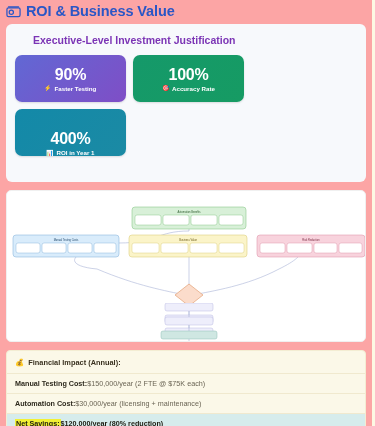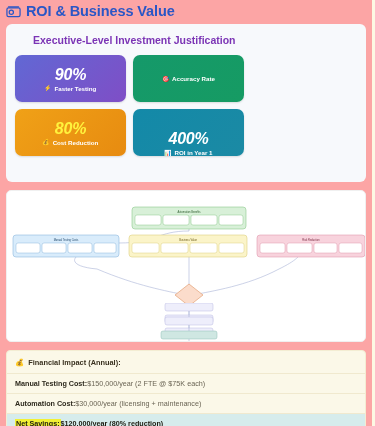--- a/index.html
+++ b/index.html
@@ -43,21 +43,21 @@
   }
   .cards { display: flex; flex-wrap: wrap; gap: 7px; }
   .card {
     width: 111px; height: 47px;
     border-radius: 7px;
     display: flex; flex-direction: column;
     align-items: center; justify-content: center;
     gap: 1px;
     box-shadow: 0 1px 2px rgba(0,0,0,.12);
   }
-  .card-val { font-size: 16px; font-weight: bold; letter-spacing: -0.2px; font-style: italic; }
+  .card-val { font-size: 16px; font-weight: bold; letter-spacing: -0.2px; }
   .card-lbl {
     font-size: 6.2px; font-weight: bold;
     display: flex; align-items: center; gap: 2.5px;
     white-space: nowrap;
   }
   .c-purple { background: linear-gradient(135deg,#6168d4 0%,#7f4ec6 100%); }
   .c-green  { background: linear-gradient(135deg,#15996a 0%,#169b63 100%); }
   .c-orange { background: linear-gradient(135deg,#f0a117 0%,#e78b10 100%); }
   .c-teal   { background: linear-gradient(135deg,#1389a8 0%,#1b8aa4 100%); justify-content: flex-end; }
   .c-purple .card-val, .c-green .card-val, .c-teal .card-val { color:#fff; }
@@ -122,33 +122,27 @@
 
       <div class="card c-purple">
         <div class="card-val">90%</div>
         <div class="card-lbl">
           <span class="emo">⚡</span>
           <span>Faster Testing</span>
         </div>
       </div>
 
       <div class="card c-green">
+        <div class="card-val">100%</div>
         <div class="card-lbl">
           <span class="emo">🎯</span>
           <span>Accuracy Rate</span>
         </div>
       </div>
 
-      <div class="card c-orange">
-        <div class="card-val">80%</div>
-        <div class="card-lbl">
-          <span class="emo">💰</span>
-          <span>Cost Reduction</span>
-        </div>
-      </div>
 
       <div class="card c-teal">
         <div class="card-val">400%</div>
         <div class="card-lbl">
           <span class="emo">📊</span>
           <span>ROI in Year 1</span>
         </div>
       </div>
 
     </div>

